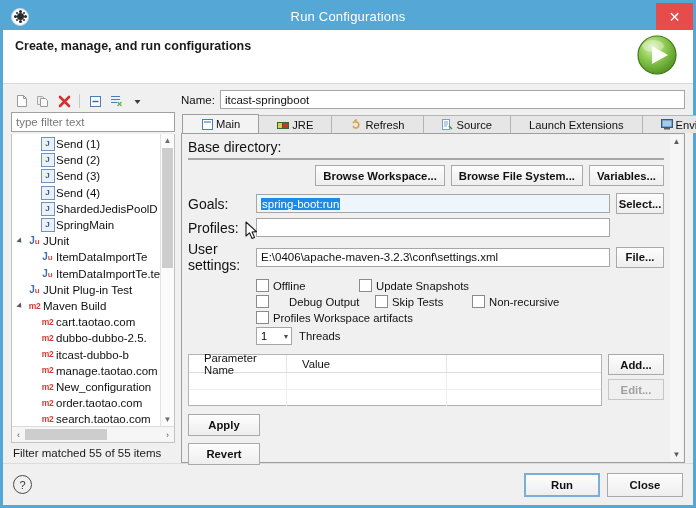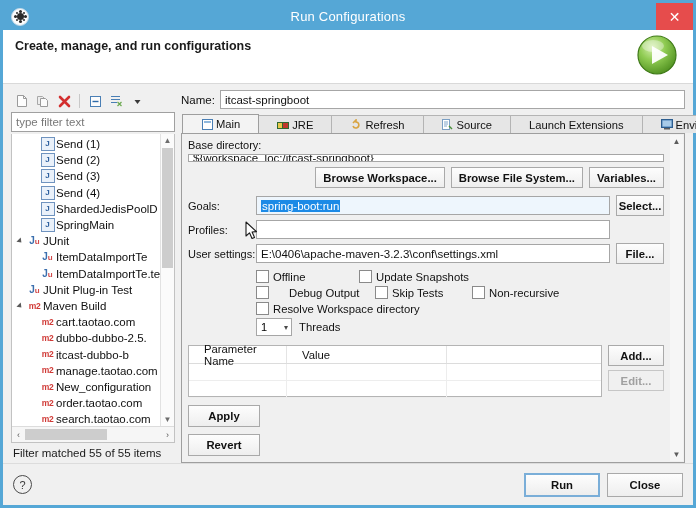--- a/index.html
+++ b/index.html
@@ -261,21 +261,21 @@
     display: flex; flex-direction: column;
     min-height: 0;
   }
   .panel-vscroll {
     position: absolute; right: 1px; top: 1px; bottom: 1px; width: 13px;
     background: #f6f6f6;
     display: flex; flex-direction: column; justify-content: space-between;
   }
   .pv-arrow { height: 13px; display:flex; align-items:center; justify-content:center; font-size: 8px; color:#5d5d5d; cursor:pointer;}
   .panel-inner { padding-right: 14px; display: flex; flex-direction: column; min-height: 0; flex: 1;}
-  .lbl { font-size: 11px; color: #111; }
+  .lbl { font-size: 14px; color: #111; }
   .textfield {
     height: 19px;
     border: 1px solid #a6a6a6;
     background: #fff;
     font-size: 11.5px; color: #111;
     padding: 0 4px; box-sizing: border-box;
     display: flex; align-items: center;
     overflow: hidden;
   }
   .btn {
@@ -712,21 +712,21 @@
             <div class="cbrow">
               <div class="cbox"></div>
               <span class="cb-label" style="width:86px;margin-right:0;padding-left:16px;">Debug Output</span>
               <div class="cbox"></div>
               <span class="cb-label" style="width:80px;margin-right:0;">Skip Tests</span>
               <div class="cbox"></div>
               <span class="cb-label">Non-recursive</span>
             </div>
             <div class="cbrow">
               <div class="cbox"></div>
-              <span class="cb-label">Resolve Workspace directory</span>
+              <span class="cb-label">Profiles Workspace artifacts</span>
             </div>
             <div class="cbrow" style="margin-top:2px;">
               <div class="spinner">
                 <span>1</span>
                 <span class="spin-arrow">▾</span>
               </div>
               <span class="cb-label" style="margin-left:7px;">Threads</span>
             </div>
           </div>
 

